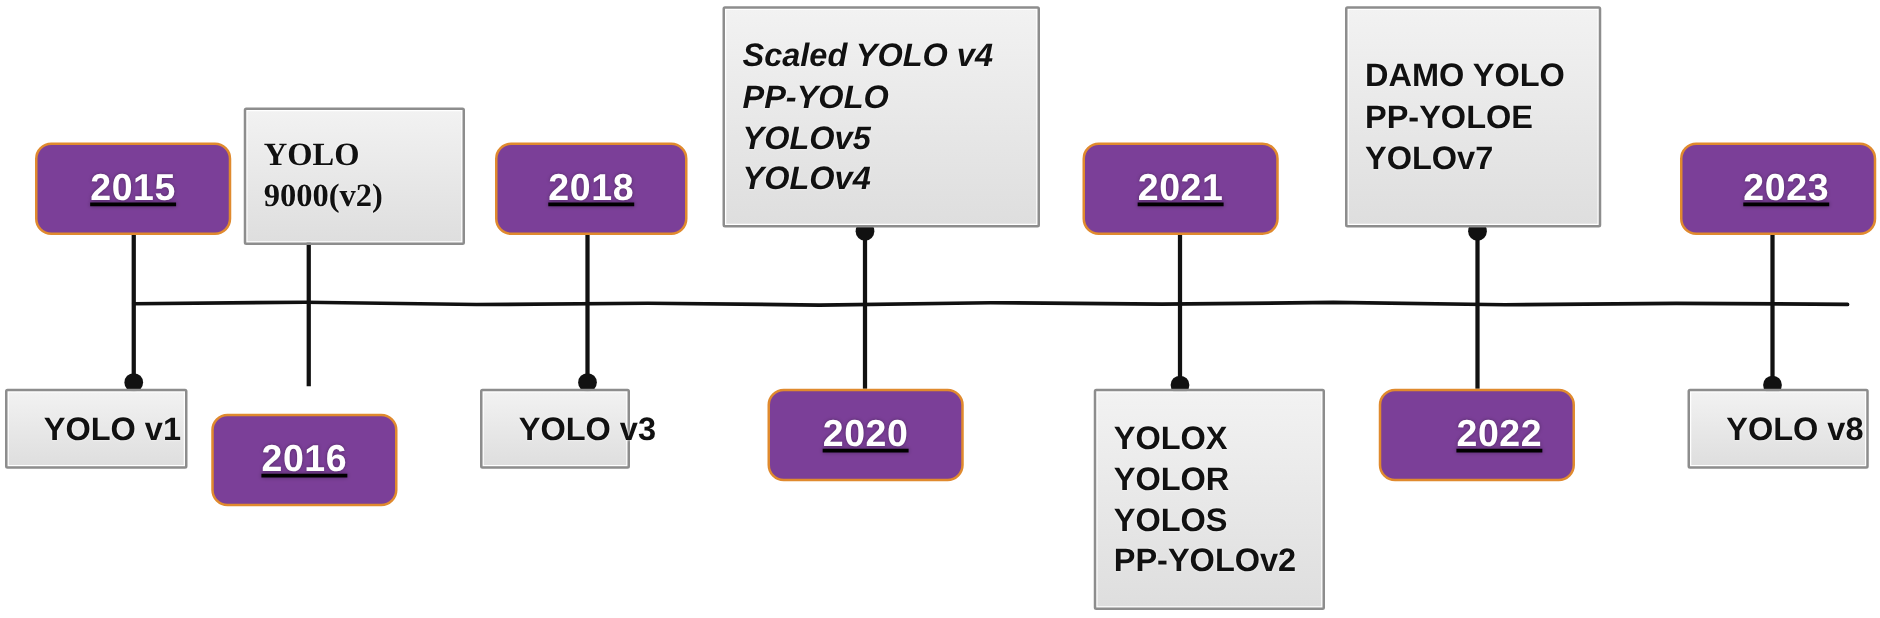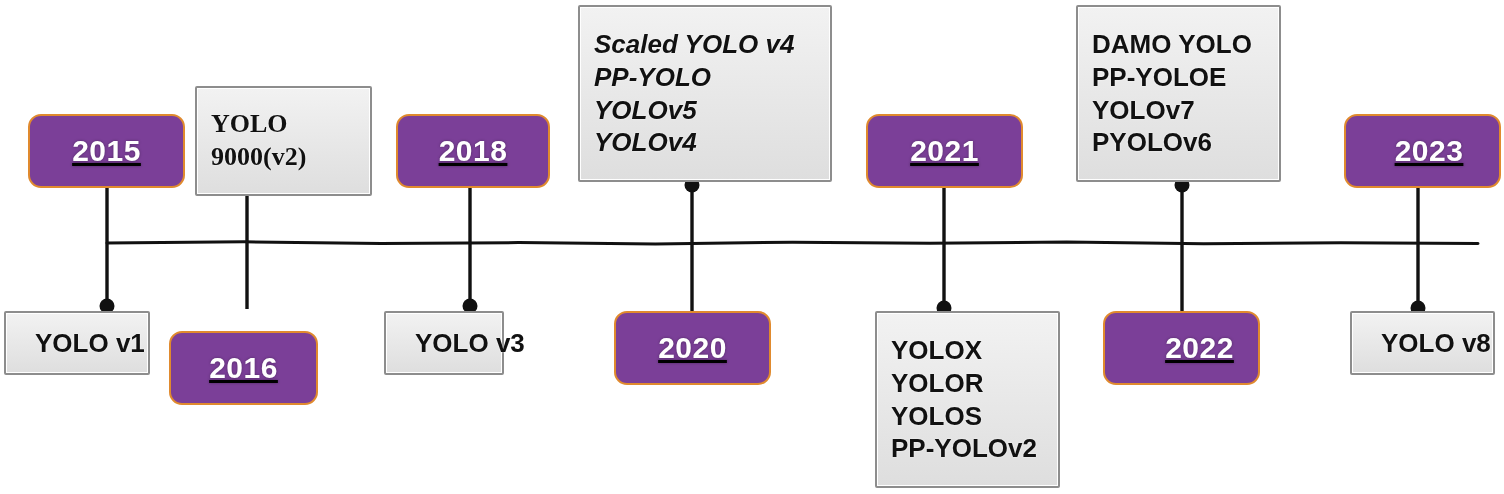--- a/index.html
+++ b/index.html
@@ -131,21 +131,20 @@
       <div class="node model" style="left: 859px; top: 311px; width: 185px; height: 177px; margin-left: 16px;">
         <div class="line">YOLOX</div>
         <div class="line">YOLOR</div>
         <div class="line">YOLOS</div>
         <div class="line">PP-YOLOv2</div>
       </div>
       <div class="node model" style="left: 1076px; top: 5px; width: 205px; height: 177px;">
         <div class="line">DAMO YOLO</div>
         <div class="line">PP-YOLOE</div>
         <div class="line">YOLOv7</div>
-        <div class="line">PYOLOv6</div>
       </div>
       <div class="node year" style="left: 1103px; top: 311px; width: 157px; height: 74px; padding-left: 36px;">
         <span class="label">2022</span>
       </div>
       <div class="node year" style="left: 1344px; top: 114px; width: 157px; height: 74px; padding-left: 13px;">
         <span class="label">2023</span>
       </div>
       <div class="node model single" style="left: 1350px; top: 311px; width: 145px; height: 64px;">
         <div class="line">YOLO v8</div>
       </div>

